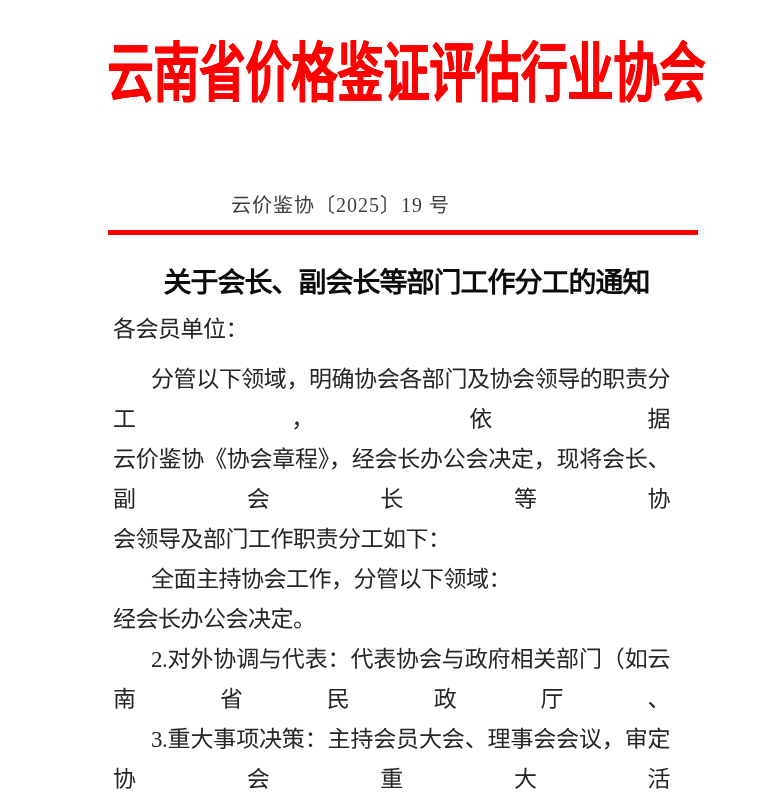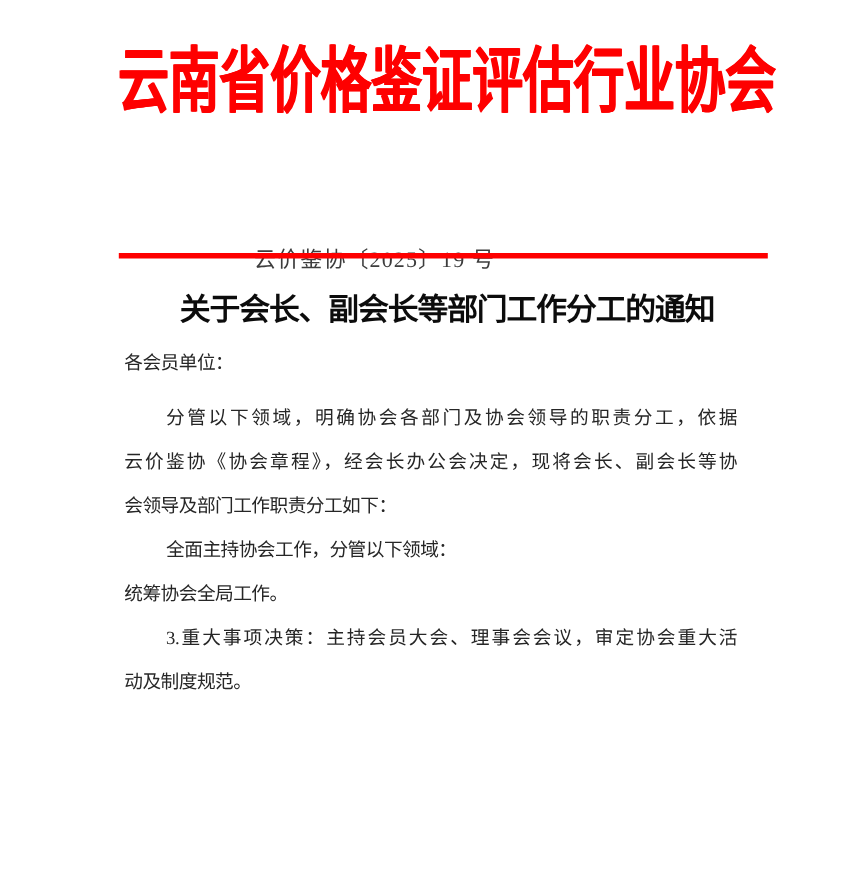--- a/index.html
+++ b/index.html
@@ -45,21 +45,20 @@
     position: absolute;
     top: 190px;
     left: 0;
     width: 681px;
     height: 30px;
     line-height: 30px;
     text-align: center;
     font-size: 20px;
     letter-spacing: 1px;
     color: #3d3d3d;
-    margin-top: 32px;
   }
 
   
   .red-rule {
     position: absolute;
     top: 230px;
     left: 108px;
     width: 590px;
     height: 5px;
   }
@@ -81,21 +80,21 @@
 
   
   .body-block {
     position: absolute;
     top: 310px;
     left: 113px;
     width: 557px;
     color: #262626;
   }
   .line {
-    font-size: 17px;
+    font-size: 23px;
     line-height: 40px;
     letter-spacing: -0.5px;
     white-space: nowrap;
   }
   .line.fill {
     white-space: normal;
     text-align: justify;
     text-align-last: justify;
   }
   .line.indent {
@@ -119,18 +118,19 @@
   <div class="red-rule" style="background: rgb(254, 0, 0);"></div>
 
   <h1 class="doc-title">关于会长、副会长等部门工作分工的通知</h1>
 
   <div class="body-block">
     <div class="line salutation">各会员单位：</div>
     <div class="line indent fill">分管以下领域，明确协会各部门及协会领导的职责分工，依据</div>
     <div class="line fill">云价鉴协《协会章程》，经会长办公会决定，现将会长、副会长等协</div>
     <div class="line">会领导及部门工作职责分工如下：</div>
     <div class="line indent">全面主持协会工作，分管以下领域：</div>
-    <div class="line">统筹协会全局工作。</div>
+    <div class="line">经会长办公会决定。</div>
+    <div class="line indent fill">2.对外协调与代表：代表协会与政府相关部门（如云南省民政厅、</div>
     <div class="line indent fill">3.重大事项决策：主持会员大会、理事会会议，审定协会重大活</div>
     <div class="line">动及制度规范。</div>
   </div>
 
 </div>
 
 </body></html>

